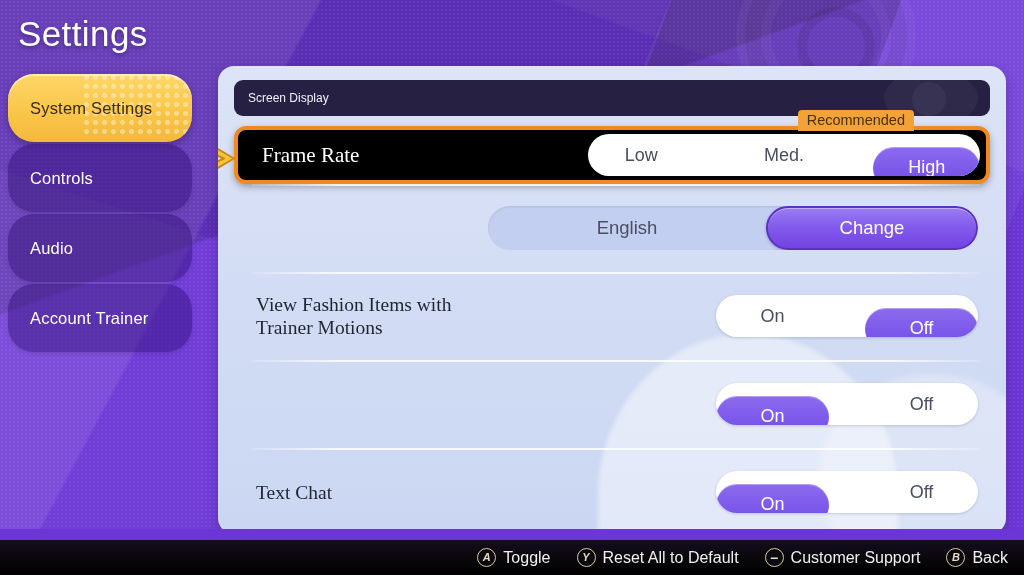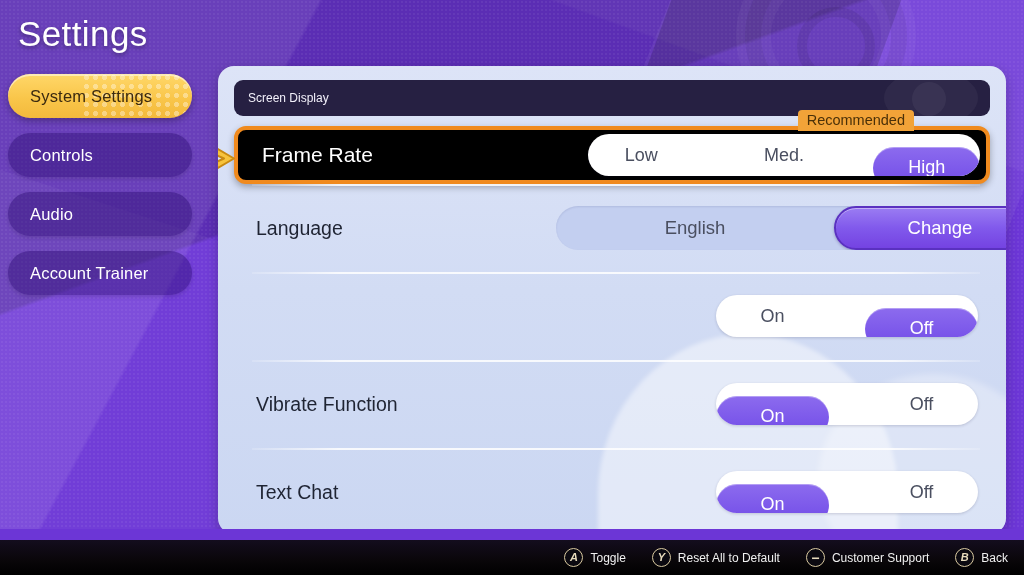--- a/index.html
+++ b/index.html
@@ -72,22 +72,22 @@
     text-shadow: 0 2px 4px rgba(0,0,0,0.35);
   }
 
   
   .sidebar {
     position: absolute; left: 8px; top: 74px;
     width: 184px;
   }
   .side-item {
     position: relative;
-    height: 44px;
-    margin-bottom: 15px;
+    height: 68px;
+    margin-bottom: 2px;
     border-radius: 26px;
     background: rgba(40,10,110,0.42);
     display: flex; align-items: center;
     padding-left: 22px;
     color: #FFFFFF;
     font-size: 16.5px;
     letter-spacing: 0.2px;
     overflow: hidden;
     box-shadow: 0 2px 4px rgba(0,0,0,0.12);
   }
@@ -171,20 +171,21 @@
     position: absolute; left: 18px; right: 10px; top: 0;
     height: 2px;
     background: linear-gradient(90deg, rgba(255,255,255,0.15), rgba(255,255,255,0.85) 12%, rgba(255,255,255,0.85) 88%, rgba(255,255,255,0.15));
   }
   .row-label {
     flex: 0 0 auto;
     color: #1F2433;
     font-size: 19.5px;
     line-height: 1.18;
     width: 300px;
+    font-family: Liberation Serif, serif;
   }
   .row-ctl { margin-left: auto; display: flex; align-items: flex-end; }
 
   
   .row.selected {
     height: 58px;
     margin: 10px 0 0 0;
     padding: 0;
     background: #000000;
     border: 4px solid #F08A1E;
@@ -283,21 +284,21 @@
   }
   .statusbar {
     position: absolute; left: 0; right: 0; bottom: 0;
     height: 35px;
     background: linear-gradient(180deg,#140D1E 0%,#090609 60%,#000000 100%);
     display: flex; align-items: center; justify-content: flex-end;
     padding-right: 16px;
     gap: 26px;
   }
   .hint { display: flex; align-items: center; gap: 7px; }
-  .hint-label { color: #F0F0F0; font-size: 12px; }
+  .hint-label { color: #F0F0F0; font-size: 16px; }
   .btn-glyph {
     width: 19px; height: 19px;
     border-radius: 50%;
     border: 1.6px solid #D9C9A0;
     background: #0B0910;
     color: #E7DBBC;
     font-size: 11px; font-weight: bold; font-style: italic;
     display: flex; align-items: center; justify-content: center;
     line-height: 1;
   }
@@ -365,40 +366,42 @@
           <div class="seg seg-3">
             <div class="seg-opt">Low</div>
             <div class="seg-opt">Med.</div>
             <div class="seg-opt on">High</div>
           </div>
         </div>
 
       </div>
 
       <div class="row">
-        <div class="row-label">Language</div>
         <div class="row-ctl">
           <div class="lang-wrap">
             <div class="lang-value">English</div>
             <div class="change-btn">Change</div>
           </div>
         </div>
       </div>
 
       <div class="row">
+        <div class="row-label">
+          <div>View Fashion Items with</div>
+          <div>Trainer Motions</div>
+        </div>
         <div class="row-ctl">
           <div class="seg seg-2">
             <div class="seg-opt">On</div>
             <div class="seg-opt on">Off</div>
           </div>
         </div>
       </div>
 
       <div class="row">
-        <div class="row-label">Vibrate Function</div>
         <div class="row-ctl">
           <div class="seg seg-2">
             <div class="seg-opt on">On</div>
             <div class="seg-opt">Off</div>
           </div>
         </div>
       </div>
 
       <div class="row">
         <div class="row-label">Text Chat</div>

